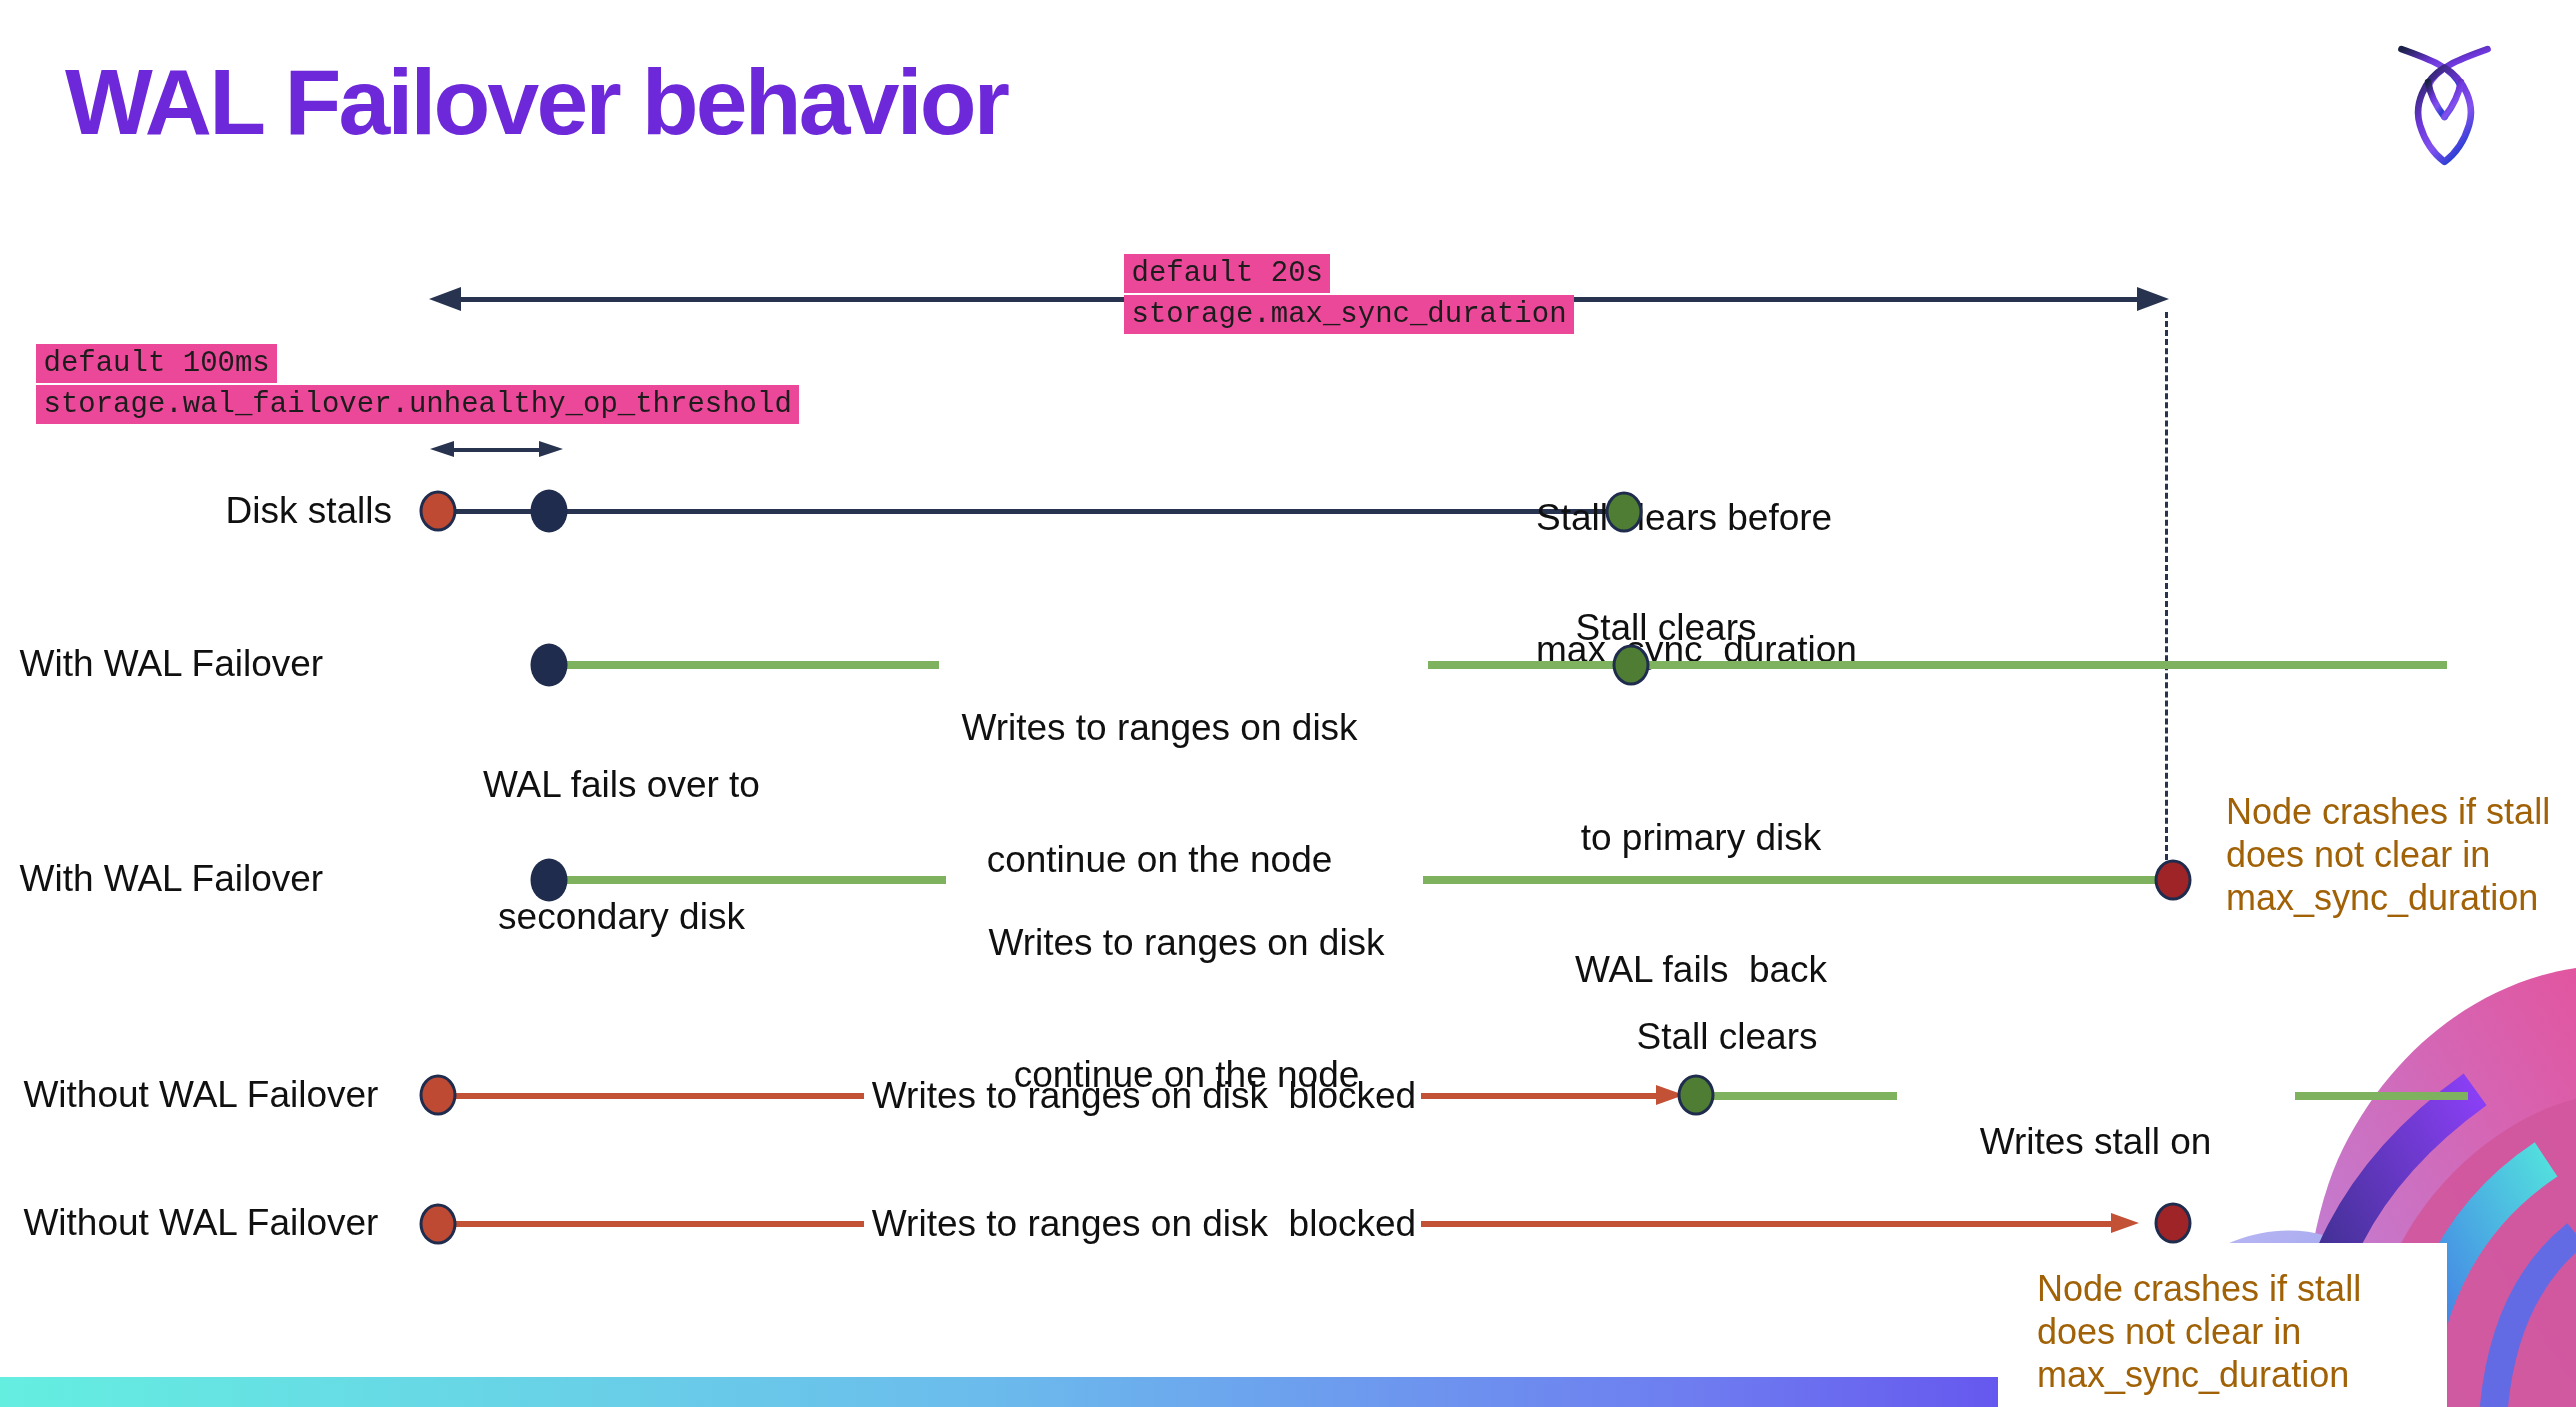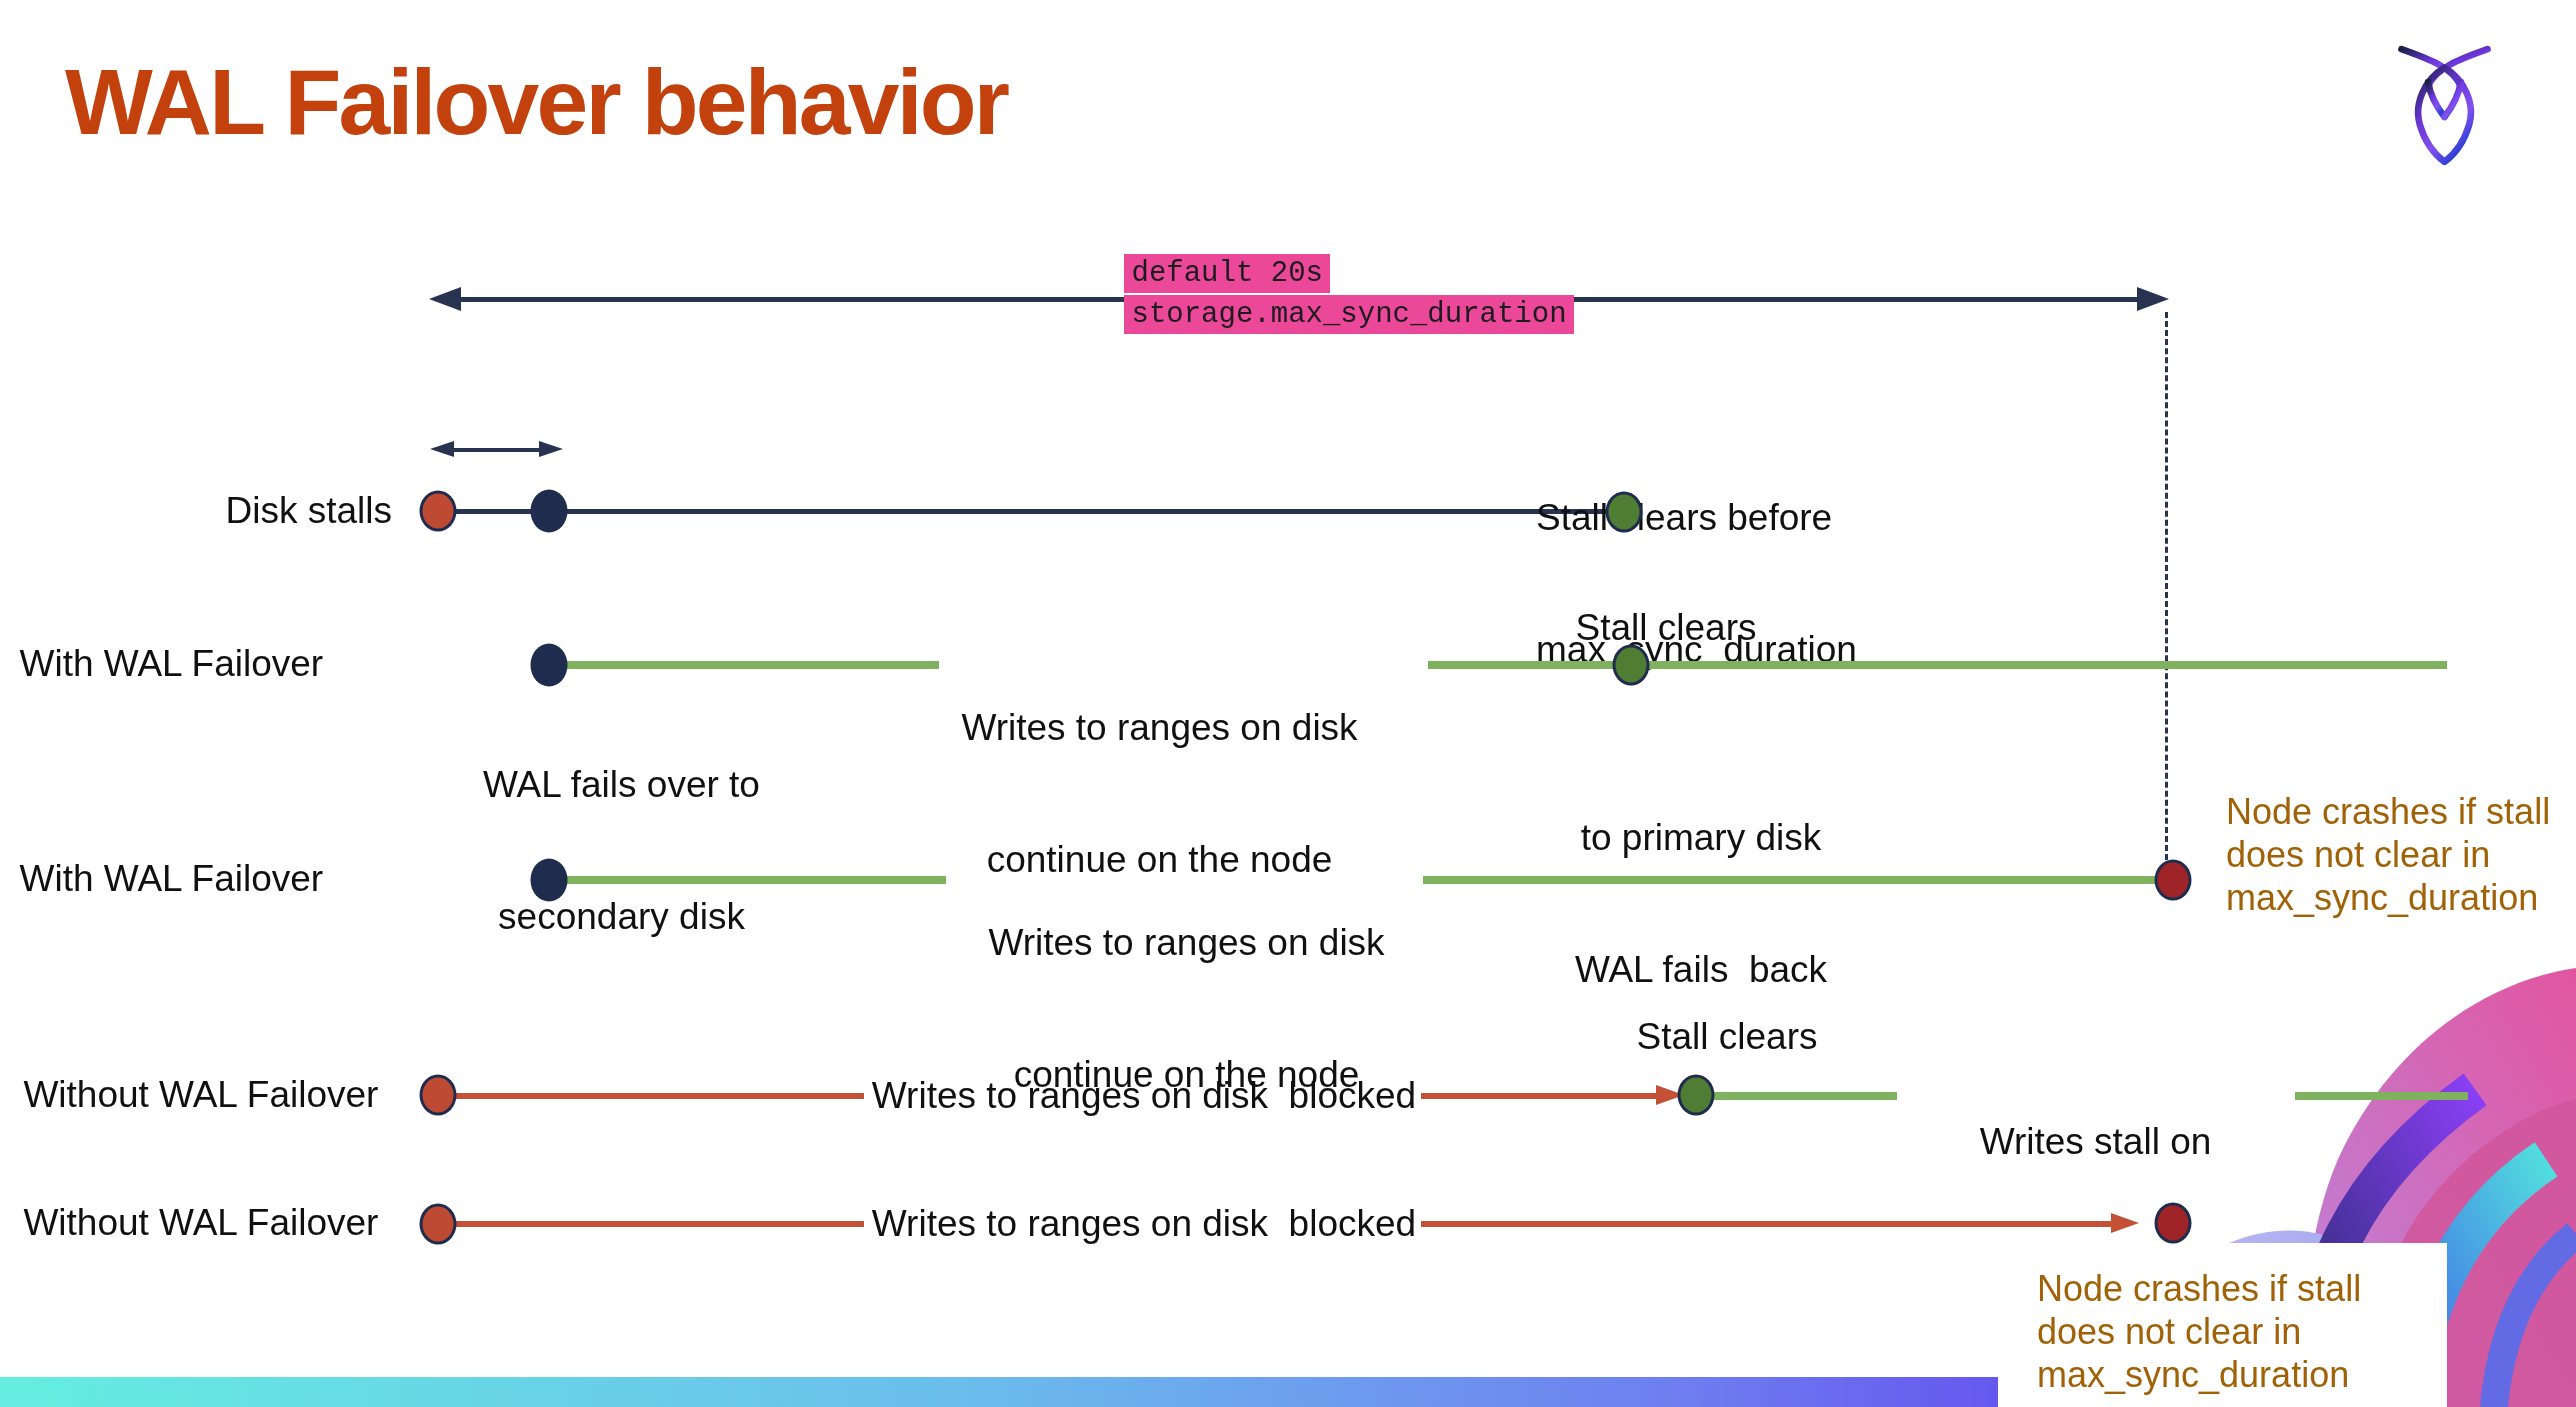--- a/index.html
+++ b/index.html
@@ -1,20 +1,20 @@
 <!DOCTYPE html>
 <html style="font-size:15px"><head>
 <meta charset="utf-8">
 <style>
   html,body{margin:0;padding:0;background:#ffffff;}
   body{width:2576px;height:1408px;overflow:hidden;font-family:"Liberation Sans",sans-serif;color:#141414;}
   #slide{position:relative;width:2576px;height:1408px;background:#ffffff;overflow:hidden;}
 
   .abs{position:absolute;}
-  .title{font-size:93px;font-weight:bold;letter-spacing:-2.8px;color:#c2410c;}
+  .title{font-size:93px;font-weight:bold;letter-spacing:-2.8px;color:#6d28d9;}
 
   .mono-label{font-family:"Liberation Mono","DejaVu Sans Mono",monospace;font-size:29px;color:#1c1c1c;line-height:1.0;}
   .mono-label span{display:inline-block;background:#ec4899;padding:4.7px 7.5px 5.6px 7.5px;margin-bottom:1.9px;}
 
   .rowlabel{font-size:37px;color:#101010;white-space:nowrap;}
   .note{font-size:37px;color:#101010;line-height:44px;white-space:pre-wrap;}
   .center{text-align:center;}
   .right{text-align:right;}
 
   .hline{position:absolute;}
@@ -106,20 +106,24 @@
 
   <div class="hline l-navy" style="left:457px;top:297px;width:1682px;z-index:3;"></div>
   <div class="tri tri-left-navy" style="left:429px;top:287px;z-index:3;"></div>
   <div class="tri tri-right-navy" style="left:2137px;top:287px;z-index:3;"></div>
 
   <div class="abs mono-label" style="left:1124px;top:254px;z-index:4;">
     <span>default 20s</span><br>
     <span>storage.max_sync_duration</span>
   </div>
 
+  <div class="abs mono-label" style="left:36px;top:344px;z-index:4;">
+    <span>default 100ms</span><br>
+    <span>storage.wal_failover.unhealthy_op_threshold</span>
+  </div>
   <div class="hline l-navy" style="left:451px;top:448px;width:93px;height:3.7px;z-index:3;"></div>
   <div class="tri tri-left-navy sm" style="left:430px;top:441px;z-index:3;"></div>
   <div class="tri tri-right-navy sm" style="left:539px;top:441px;z-index:3;"></div>
 
   <div class="dashed" style="left:2165px;top:312px;height:548px;z-index:3;"></div>
 
   <div class="abs rowlabel right" style="left:140px;top:490px;width:252px;text-align:right;">Disk stalls</div>
   <div class="hline l-navy" style="left:438px;top:509px;width:1185px;z-index:3;"></div>
   <div class="dot dot-red" style="left:438px;top:511px;z-index:4;"></div>
   <div class="dot dot-navy" style="left:549px;top:511px;z-index:4;"></div>

